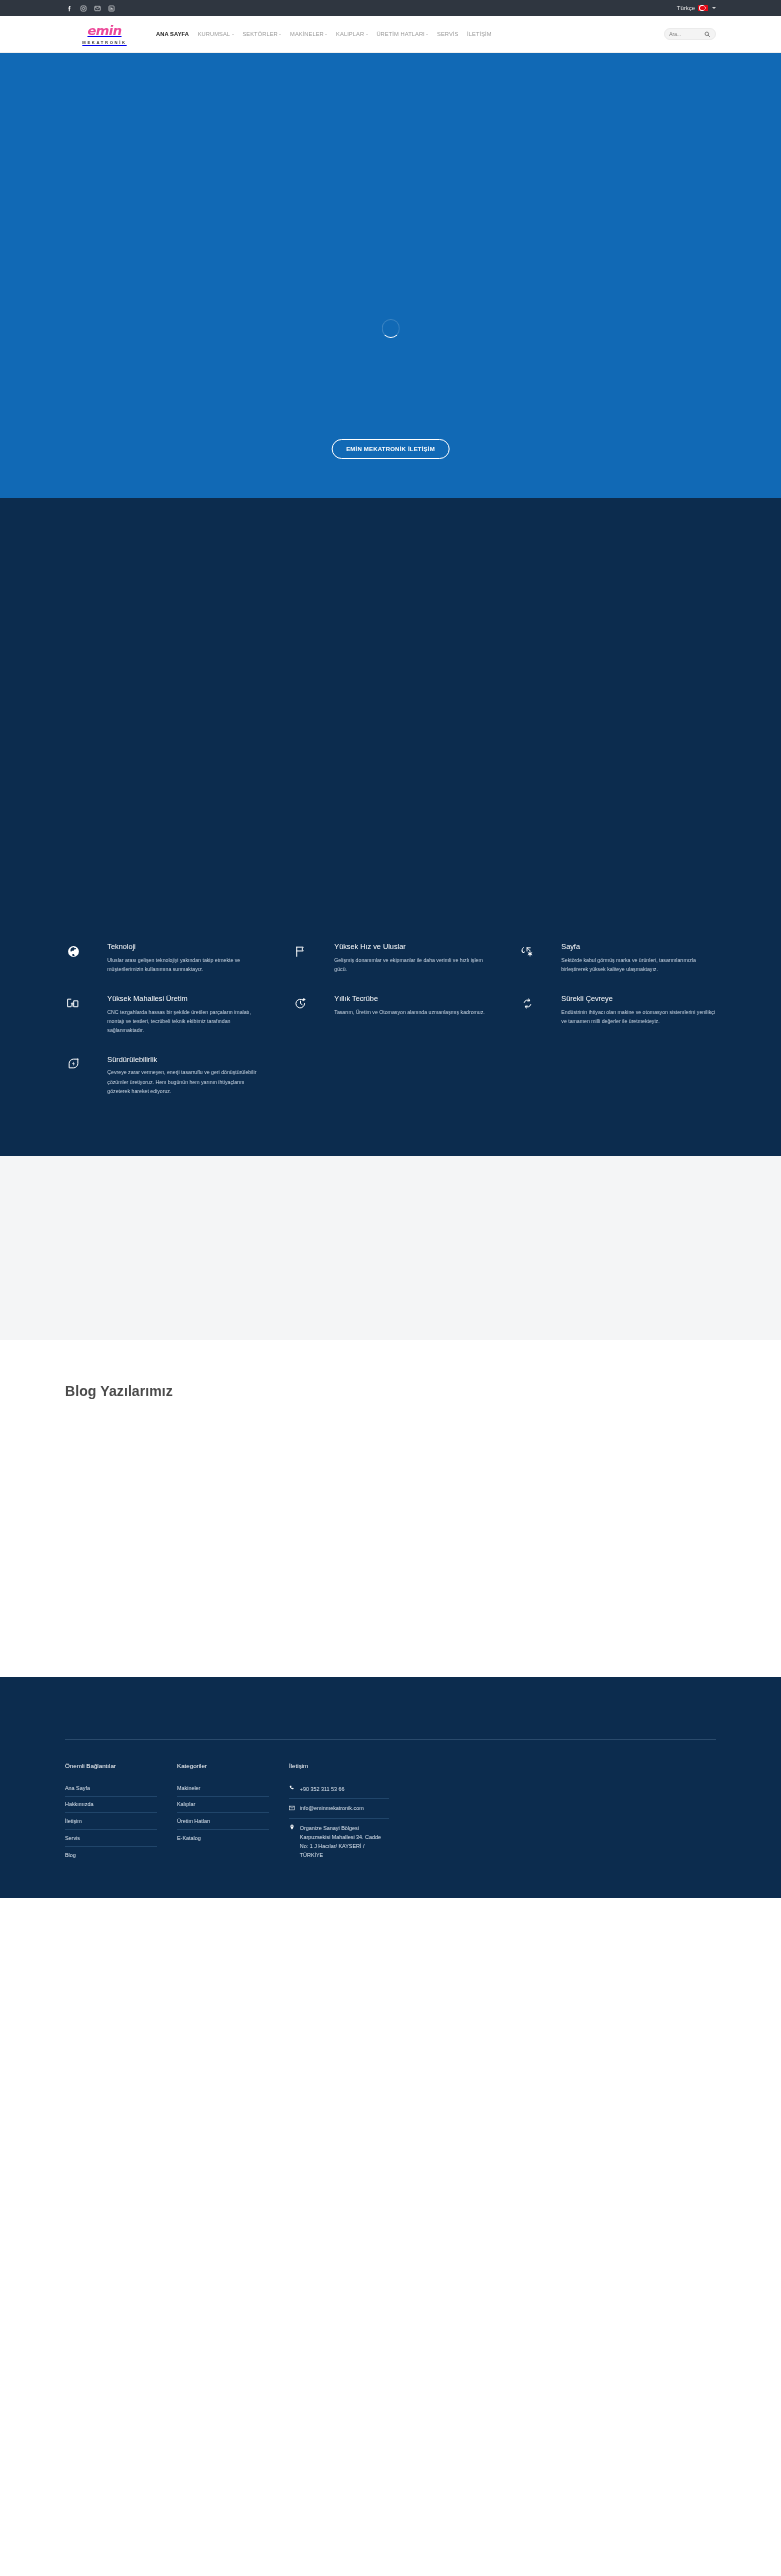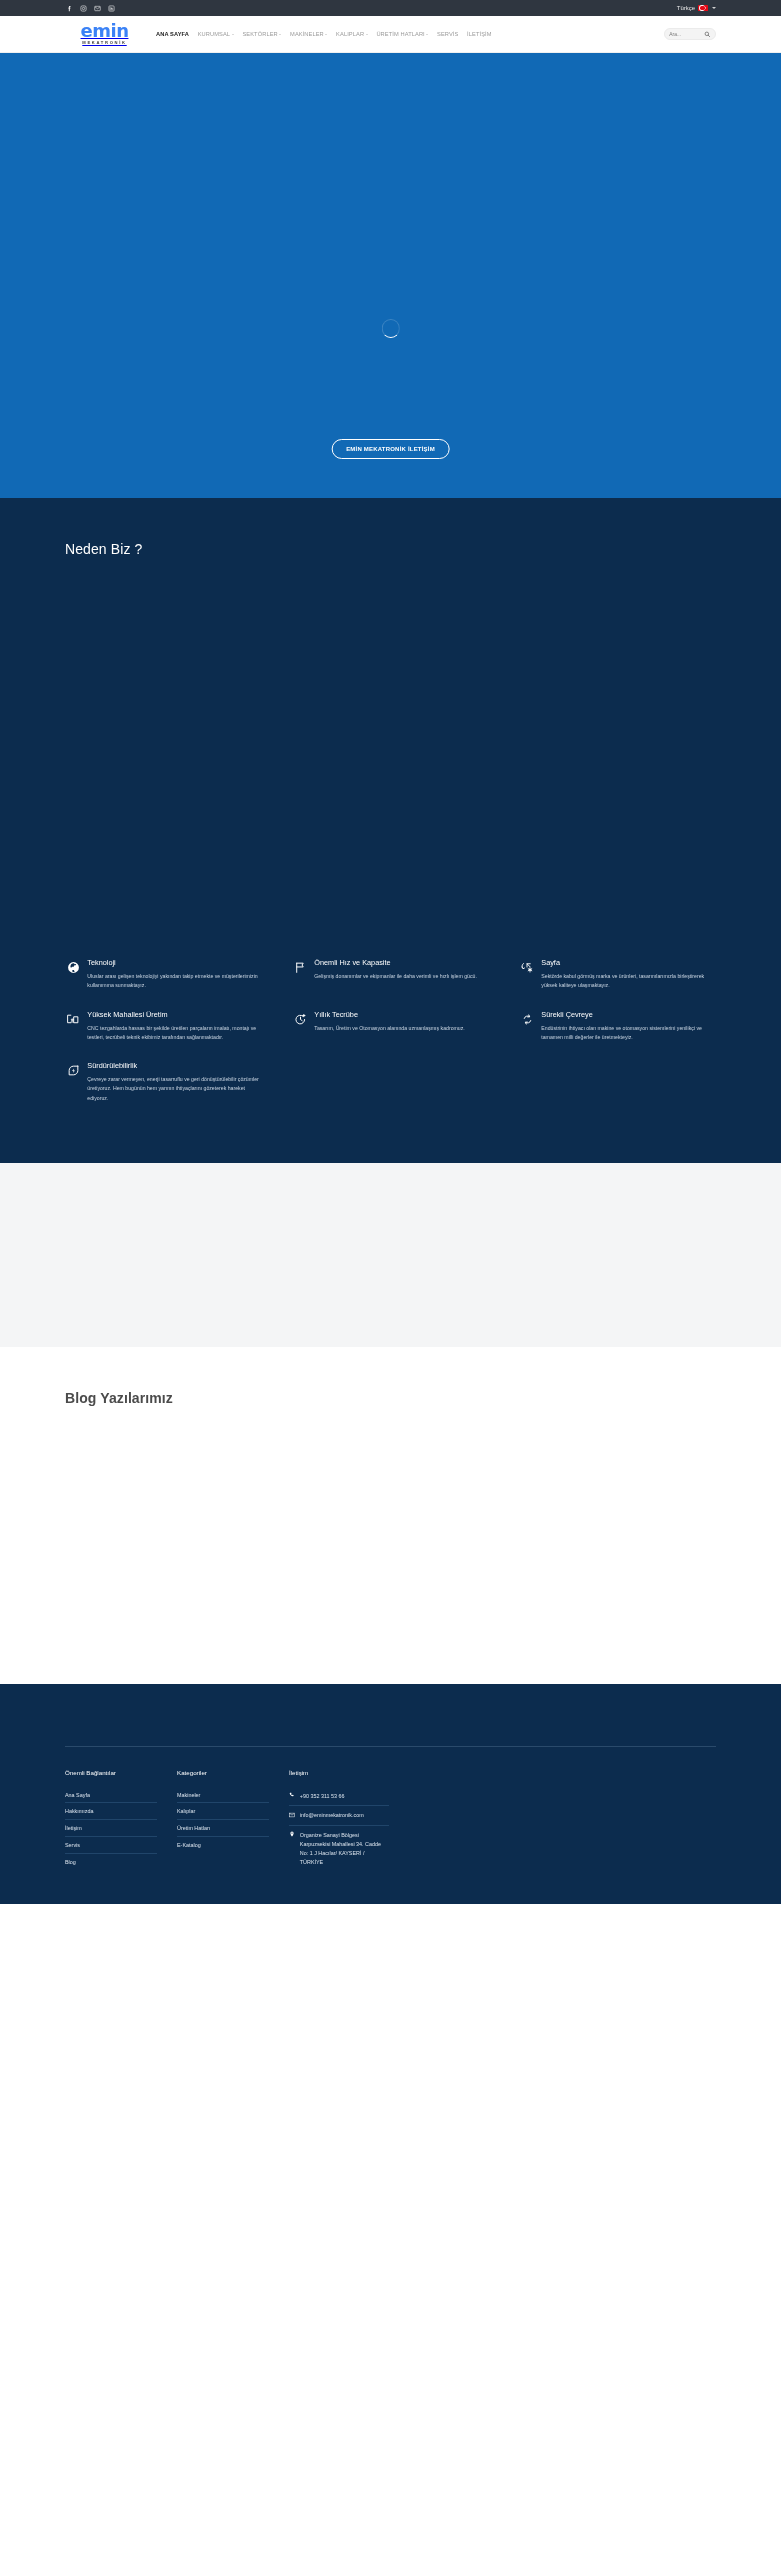--- a/index.html
+++ b/index.html
@@ -42,22 +42,22 @@
     width:0;height:0;border-left:2.2px solid transparent;border-right:2.2px solid transparent;
     border-top:2.2px solid #cfcfcf;margin-left:1.1px;
   }
 
   
   .header{height:37px;background:#fff;display:flex;align-items:center;border-bottom:0.5px solid #f0f0f0;}
   .header-inner{width:651px;margin:0 auto;display:flex;align-items:center;}
   .logo{width:79px;flex:0 0 79px;display:flex;flex-direction:column;align-items:center;}
   .logo-mark{
     font-family:"DejaVu Sans", sans-serif;
-    font-weight:bold;font-size:18px;line-height:16.3px;
-    color:#3b82f6;letter-spacing:-0.5px;
+    font-style:italic;font-weight:bold;font-size:13px;line-height:16.3px;
+    color:#ec4899;letter-spacing:-0.5px;
   }
   .logo-sub{
     font-size:4.1px;letter-spacing:1.7px;color:#3a3a3a;font-weight:bold;margin-top:0.5px;
   }
   nav.mainnav{display:flex;align-items:center;gap:8.7px;margin-left:12px;flex:1;}
   nav.mainnav .navitem{
     display:flex;align-items:center;gap:1.6px;font-size:5.7px;color:#9b9b9b;
     text-decoration:none;white-space:nowrap;letter-spacing:0.1px;
   }
   nav.mainnav .navitem.active{color:#222;font-weight:bold;}
@@ -104,21 +104,21 @@
   .svc-label{margin-top:18.4px;font-size:8.7px;color:#5a6472;font-weight:400;}
 
   
   .why{background:#0c2c4e;padding:43px 0 60px;}
   .why-title{color:#fff;font-size:14px;font-weight:400;letter-spacing:0.1px;}
   .why-media{height:401px;}
   .feat-grid{
     display:grid;grid-template-columns:repeat(3,1fr);column-gap:30px;row-gap:19.5px;
     width:651px;margin:0 auto;
   }
-  .feat{display:flex;gap:6px;align-items:flex-start;}
+  .feat{display:flex;gap:26px;align-items:flex-start;}
   .feat-ico{flex:0 0 16.3px;width:16.3px;height:16.3px;color:#fff;display:flex;align-items:center;justify-content:center;margin-top:1.1px;}
   .feat-body{flex:1;}
   .feat-h{color:#fff;font-size:7.3px;font-weight:400;margin-bottom:4.9px;}
   .feat-p{color:#c9d5e2;font-size:5.2px;line-height:1.75;max-width:179px;}
 
   
   .grayband{background:#f4f5f6;height:184px;width:100%;}
 
   
   .blog{background:#fff;padding:43px 0 103px;}
@@ -238,23 +238,20 @@
     </div>
   </header>
 
   <section class="hero">
     <div class="spinner"></div>
     <button class="hero-btn">EMİN MEKATRONİK İLETİŞİM</button>
   </section>
 
 
   <section class="why">
-    <div class="container">
-      <h2 class="why-title">Neden Biz ?</h2>
-    </div>
     <div class="why-media"></div>
 
     <div class="feat-grid">
 
       <div class="feat">
         <span class="feat-ico">
           <svg width="13" height="13" viewBox="0 0 24 24" fill="#fff">
               <path d="M12 2a10 10 0 100 20 10 10 0 000-20zm0 2.2c1.1 0 1.3 1.3 2.4 1.6 1 .3 1.6-.5 2.3.3.5.6-.4 1.3-1.1 1.7-.9.5-1.9.1-2.6.9-.5.6-.1 1.6-.8 2-.8.5-1.6-.4-2.4-.2-1 .3-1.2 1.7-2.2 1.6-1-.1-1.3-1.5-1.2-2.6.2-2.8 2.7-5.3 5.6-5.3zm-2.5 14.9c-.6-.8.2-1.7.9-2.2.8-.6 2-.5 2.6.3.5.6.1 1.5.5 2.2.3.5 1 .6 1.2 1.1-1.8.6-4 .2-5.2-1.4z"></path>
             </svg>
         </span>
@@ -265,21 +262,21 @@
       </div>
 
       <div class="feat">
         <span class="feat-ico">
           <svg width="13" height="13" viewBox="0 0 24 24" fill="none" stroke="#fff" stroke-width="1.8" stroke-linecap="round" stroke-linejoin="round">
               <path d="M5 21V4"></path>
               <path d="M5 4h12l-2.2 3.4L17 11H5"></path>
             </svg>
         </span>
         <div class="feat-body">
-          <div class="feat-h">Önemli Hız ve Kapasite</div>
+          <div class="feat-h">Yüksek Hız ve Uluslar</div>
           <div class="feat-p">Gelişmiş donanımlar ve ekipmanlar ile daha verimli ve hızlı işlem gücü.</div>
         </div>
       </div>
 
       <div class="feat">
         <span class="feat-ico">
           <svg width="14" height="13" viewBox="0 0 28 24" fill="none" stroke="#fff" stroke-width="1.8" stroke-linecap="round" stroke-linejoin="round">
             <path d="M7 4a6 6 0 00-1 10"></path>
               <path d="M4 11l2 3.5L9 13"></path>
             <path d="M14 11V4.5h6.5"></path>

